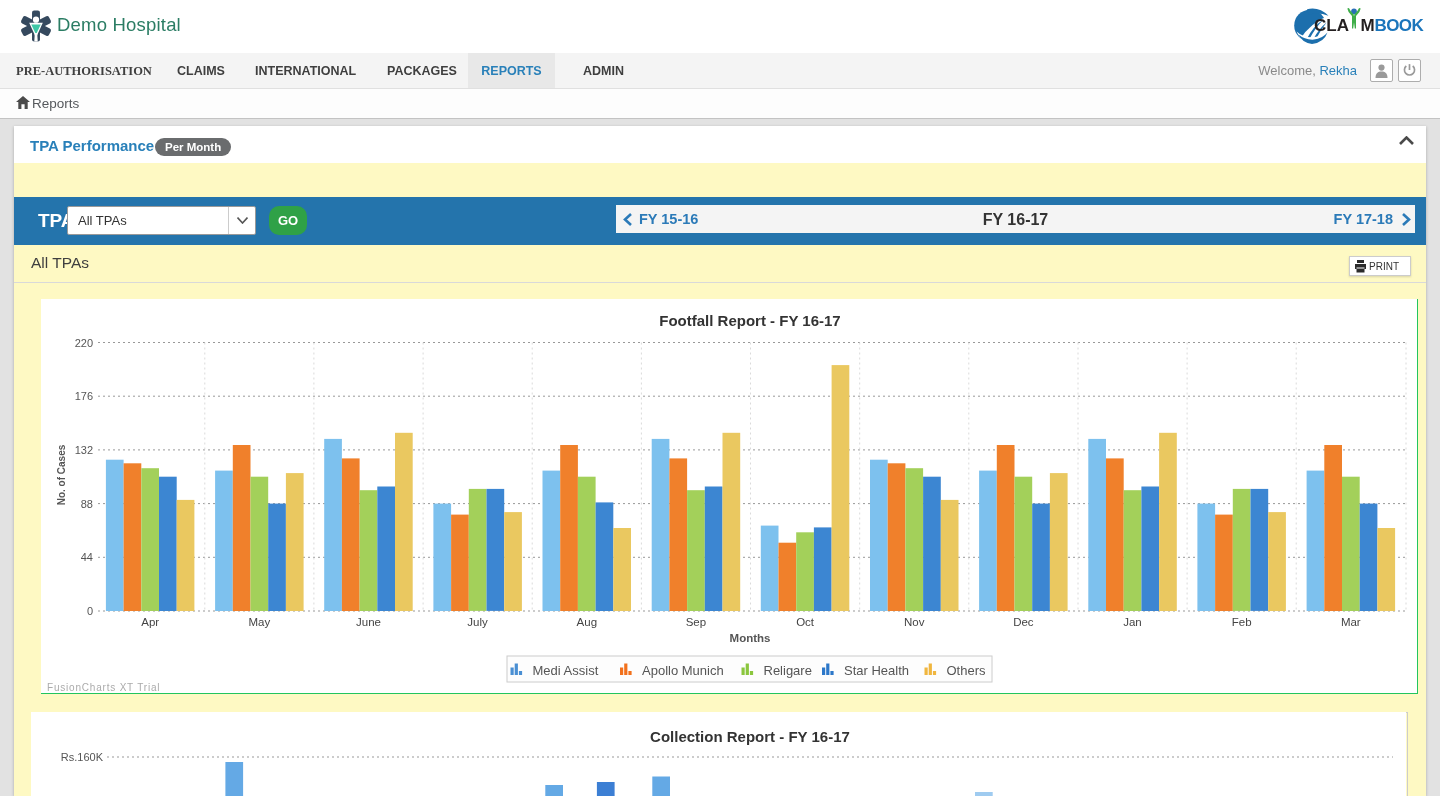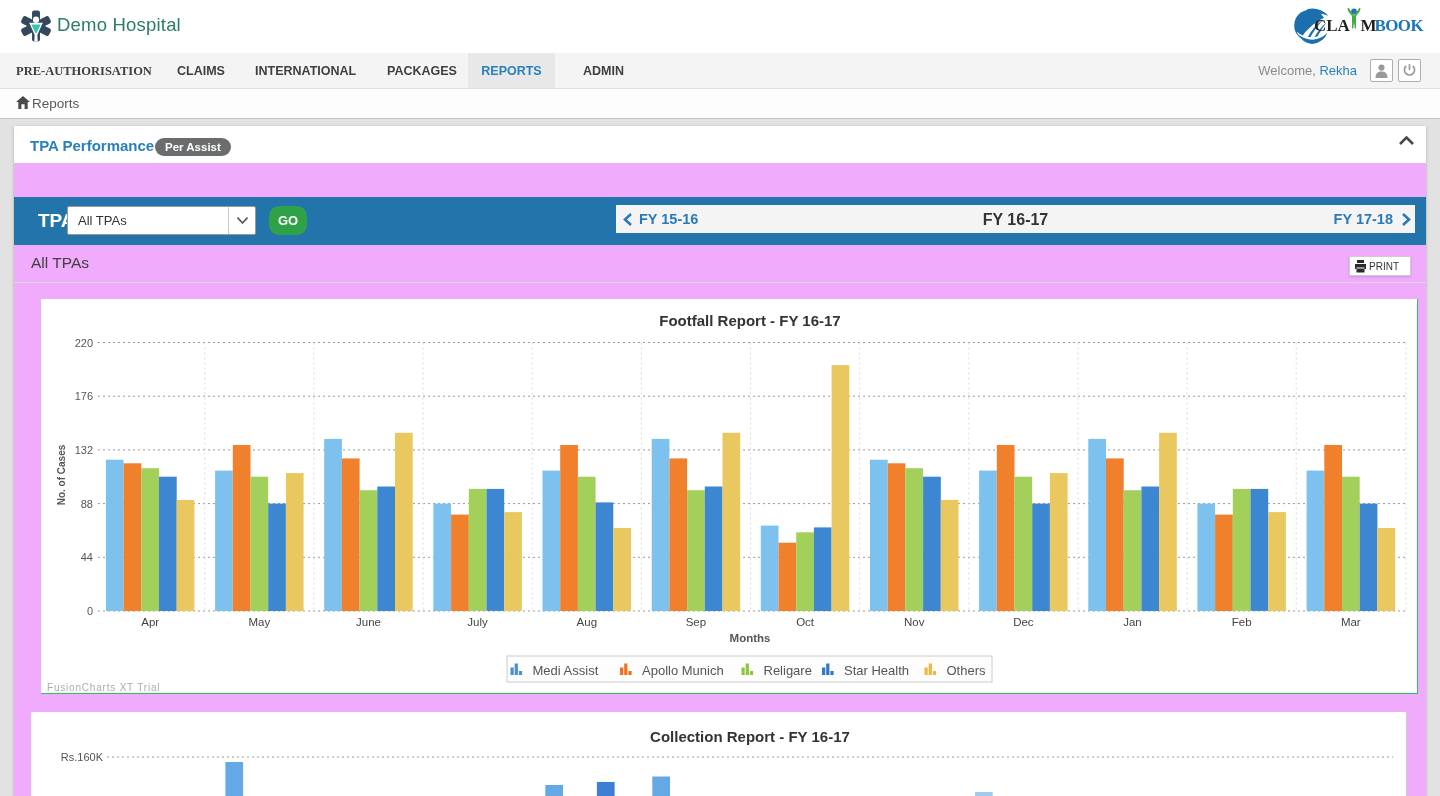--- a/index.html
+++ b/index.html
@@ -21,21 +21,21 @@
 #welcome b { color:#2980b9; font-weight:normal; }
 .icnbtn { position:absolute; top:6px; width:23px; height:23px; background:#fff; border:1px solid #adadad; border-radius:2px; }
 .icnbtn svg { display:block; margin:3px auto 0; }
 
 
 #crumb { position:absolute; left:0; top:89px; width:1440px; height:30px; background:#fdfdfd; border-bottom:1px solid #c3c3c3; }
 #crumb svg { position:absolute; left:16px; top:7px; }
 #crumb span { position:absolute; left:32px; top:0; height:30px; line-height:29px; font-size:13.5px; color:#55585c; }
 
 
-#card { position:absolute; left:14px; top:126px; width:1412px; height:670px; background:#f0abfc; box-shadow:0 1px 3px rgba(0,0,0,0.25); }
+#card { position:absolute; left:14px; top:126px; width:1412px; height:670px; background:#fef9c3; box-shadow:0 1px 3px rgba(0,0,0,0.25); }
 #cardhead { position:absolute; left:0; top:0; width:1412px; height:37px; background:#fff; }
 #ctitle { position:absolute; left:16px; top:0; height:37px; line-height:39px; font-size:15px; font-weight:bold; color:#2980b9; }
 #pill { position:absolute; left:141px; top:12px; height:18px; line-height:18px; background:#6a6c6e; color:#fff; font-size:11.5px; font-weight:bold; border-radius:9px; padding:0 10px; }
 #collapse { position:absolute; right:12px; top:10px; color:#4a4a4a; }
 #infobar { position:absolute; left:0; top:37px; width:1412px; height:34px; background:#d9edf7; font-size:13px; color:#31708f; line-height:34px; padding-left:16px; }
 #infobar b { color:#31708f; }
 
 
 #toolbar { position:absolute; left:0; top:71px; width:1412px; height:48px; background:#2474ac; }
 #tpalab { position:absolute; left:24px; top:0; height:48px; line-height:48px; color:#fff; font-size:19px; font-weight:bold; }
@@ -68,21 +68,21 @@
         <rect x="13.8" y="1.5" width="8.4" height="33" rx="2.2" transform="rotate(0 18 18)"></rect>
         <rect x="13.8" y="1.5" width="8.4" height="33" rx="2.2" transform="rotate(63 18 18)"></rect>
         <rect x="13.8" y="1.5" width="8.4" height="33" rx="2.2" transform="rotate(-63 18 18)"></rect>
       </g>
       <path d="M10.8 14.6 L25.2 14.6 L18 30.5 Z" fill="#ffffff"></path>
       <path d="M13 16.3 L23 16.3 L18 27 Z" fill="#3ec7a6"></path>
       <path d="M16.7 25.5 L19.3 25.5 L19.8 34.5 L16.2 34.5 Z" fill="#ffffff"></path>
       <circle cx="18" cy="11.3" r="3.3" fill="#ffffff"></circle>
     </svg>
     <span id="hname">Demo Hospital</span>
-    <div id="cbook" style="width:132px;height:40px;font-family:Liberation Serif, serif;">
+    <div id="cbook" style="width:132px;height:40px;">
       <svg style="position:absolute;left:0;top:0;" width="36" height="39" viewBox="0 0 36 39">
         <circle cx="16" cy="19.5" r="15.8" fill="#1c6fad"></circle>
         <path d="M13 3.2 Q 25 0.2 34.5 9.8 Q 24 5.8 15 8.8 Z" fill="#1c6fad"></path>
         <path d="M34.5 9.8 Q 16 17 5.5 34 L 36 37 L 36 12 Z" fill="#ffffff"></path>
         <path d="M29.5 13.5 Q 19.5 19.5 12 34.2 L 15 33.7 Q 21.5 21.5 29.5 13.5 Z" fill="#1c6fad"></path>
         <path d="M32.5 16.5 Q 25.5 22 19.5 32.8 L 22.5 32.2 Q 27 23.5 32.5 16.5 Z" fill="#1c6fad"></path>
         <path d="M2.5 25.5 Q 9.5 32 19.5 31.2 Q 27 30.6 32.5 25.5 Q 28.5 35.5 17.5 36.8 Q 7.5 36.5 2.5 25.5 Z" fill="#ffffff"></path>
         <path d="M4.5 28.5 Q 11 34.2 20 33.6 Q 28 32.8 33.5 26.5 Q 30 36.5 18 38 Q 8.5 37.2 4.5 28.5 Z" fill="#1c6fad"></path>
       </svg>
       <span class="cbt" style="left:20px;">CLA</span>
@@ -122,21 +122,21 @@
   <div id="crumb">
     <svg width="14" height="14" viewBox="0 0 14 14">
         <path d="M7 0 L14 6 L11.7 6 L11.7 13 L8.6 13 L8.6 8.2 L5.4 8.2 L5.4 13 L2.3 13 L2.3 6 L0 6 Z" fill="#4a4a4a"></path>
       </svg>
     <span>Reports</span>
   </div>
 
   <div id="card">
     <div id="cardhead">
       <span id="ctitle">TPA Performance</span>
-      <span id="pill">Per Assist</span>
+      <span id="pill">Per Month</span>
       <svg id="collapse" width="15" height="9" viewBox="0 0 15 9">
           <path d="M1 8 L7.5 1.5 L14 8" stroke="#4a4a4a" stroke-width="2.6" fill="none"></path>
         </svg>
     </div>
     <div id="toolbar">
       <span id="tpalab">TPA</span>
       <div id="tpasel">
         <span class="txt">All TPAs</span>
         <span class="arr">
             <svg width="11" height="7" viewBox="0 0 11 7" style="position:absolute;left:8px;top:10px;">

